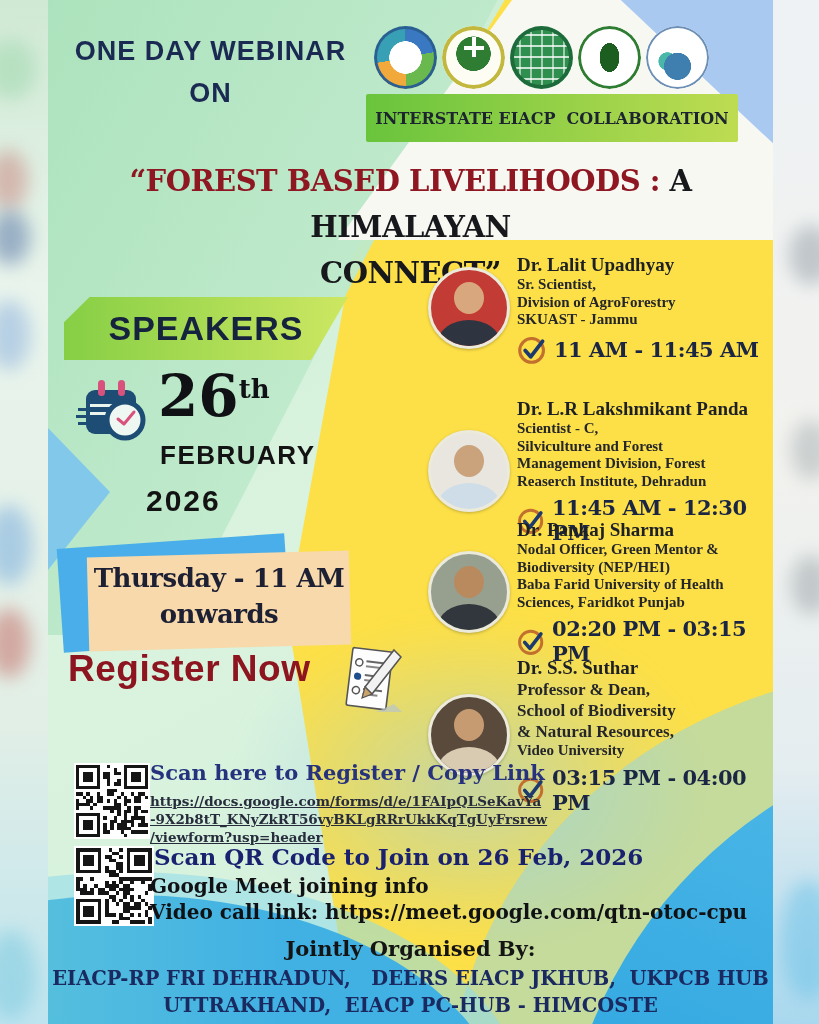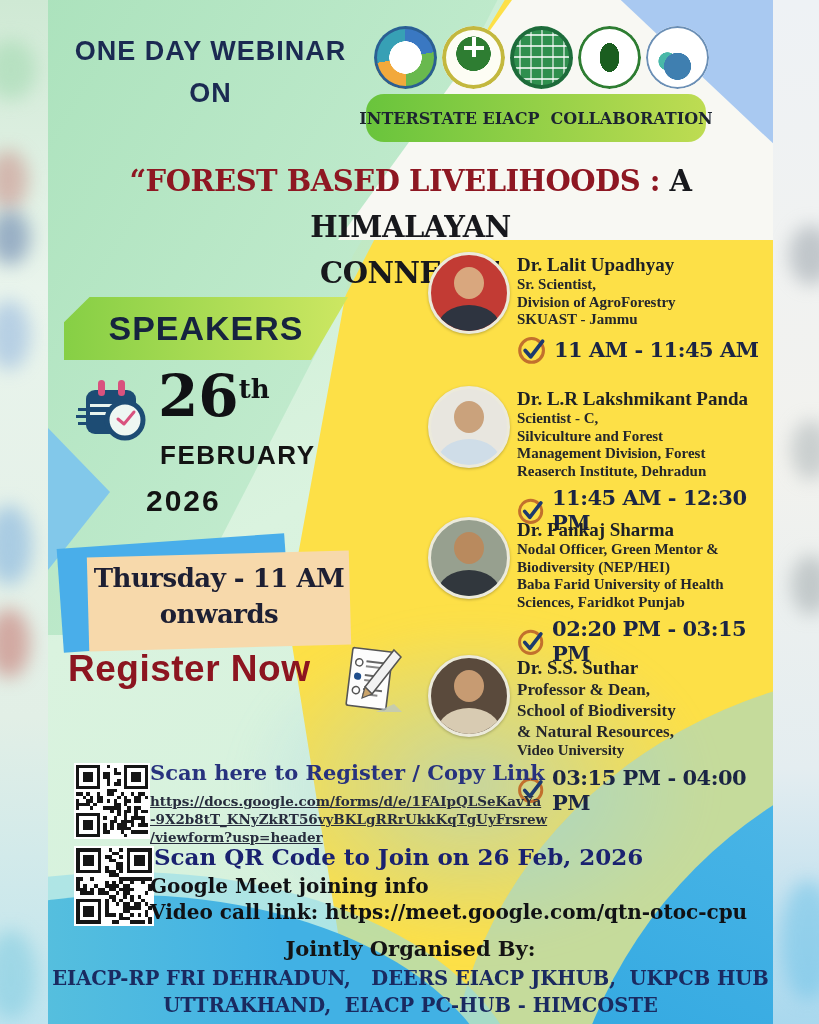--- a/index.html
+++ b/index.html
@@ -47,21 +47,21 @@
          radial-gradient(circle at 50% 44%,#2e7d32 0 36%,transparent 37%),#fdfdf4;
          box-shadow:inset 0 0 0 4px #c3b83e;}
   .logo3{background:repeating-linear-gradient(0deg,transparent 0 9px,rgba(255,255,255,.75) 9px 11px),
          repeating-linear-gradient(90deg,transparent 0 9px,rgba(255,255,255,.55) 9px 11px),#2f8f4e;
          box-shadow:inset 0 0 0 4px #1d6b3a;}
   .logo4{background:radial-gradient(ellipse 26% 38% at 50% 50%,#1b5e20 0 60%,transparent 61%),#fff;
          box-shadow:inset 0 0 0 3px #2e7d32;}
   .logo5{background:radial-gradient(circle at 50% 64%,#3f7fb0 0 26%,transparent 27%),
          radial-gradient(circle at 34% 56%,#49b8a8 0 16%,transparent 17%),#fff;
          box-shadow:inset 0 0 0 2px #6b8fb5;}
-  .pill{position:absolute;left:318px;top:94px;width:340px;height:48px;border-radius:18px;
+  .pill{position:absolute;left:318px;top:94px;width:372px;height:48px;border-radius:2px;
         background:linear-gradient(90deg,#69c43c,#bedc52);display:flex;align-items:center;justify-content:center;
         font-family:"DejaVu Serif",serif;font-weight:bold;font-size:16px;color:#1c2430;white-space:pre;}
 
   
   .main-title{position:absolute;left:8px;right:8px;top:158px;text-align:center;
         font-family:"DejaVu Serif",serif;font-weight:bold;font-size:29px;line-height:46px;letter-spacing:-.5px;}
   .main-title .red{color:#8e1722;}
   .main-title .dark{color:#17181c;}
 
   
@@ -76,21 +76,21 @@
   .date-month{position:absolute;left:112px;top:440px;font-size:26px;font-weight:800;letter-spacing:1.5px;color:#131313;}
   .date-year{position:absolute;left:98px;top:484px;font-size:30px;font-weight:800;letter-spacing:2px;color:#131313;}
   .thu-blue{position:absolute;left:12px;top:541px;width:228px;height:104px;background:#49aeea;transform:rotate(-4deg);}
   .thu-peach{position:absolute;left:40px;top:554px;width:262px;height:94px;background:#f7d9ab;transform:rotate(-1.5deg);}
   .thu-text{position:absolute;left:42px;top:560px;width:258px;text-align:center;
         font-family:"DejaVu Serif",serif;font-weight:bold;font-size:26px;line-height:36px;color:#1d1f33;letter-spacing:-.5px;}
   .register-now{position:absolute;left:20px;top:648px;font-size:37px;font-weight:800;color:#8c1520;letter-spacing:.5px;}
   .reg-icon{position:absolute;left:288px;top:642px;}
 
   
-  .speaker{position:absolute;left:380px;width:348px;display:flex;gap:7px;}
+  .speaker{position:absolute;left:380px;width:348px;display:flex;gap:7px;align-items:center;}
   .avatar{flex:0 0 auto;width:76px;height:76px;border-radius:50%;position:relative;overflow:hidden;
         border:3px solid #eceadb;box-shadow:0 1px 3px rgba(0,0,0,.25);}
   .avatar .body{position:absolute;left:50%;bottom:-18px;transform:translateX(-50%);width:62px;height:44px;border-radius:50% 50% 0 0;}
   .avatar .head{position:absolute;left:50%;top:12px;transform:translateX(-50%);width:30px;height:32px;border-radius:50%;}
   .sp-text{padding-top:2px;}
   .sp-name{font-family:"Liberation Serif",serif;font-weight:bold;font-size:19px;color:#1d2026;line-height:22px;}
   .sp-line{font-family:"Liberation Serif",serif;font-weight:bold;font-size:15px;color:#24262b;line-height:17.5px;}
   .sp-time{display:flex;align-items:center;gap:6px;margin-top:5px;
         font-family:"DejaVu Serif",serif;font-weight:bold;font-size:21px;color:#1b2544;letter-spacing:-.5px;}
 
@@ -221,21 +221,21 @@
         <div class="sp-time">
           <svg width="31" height="31" viewBox="0 0 34 34">
             <circle cx="16" cy="18" r="13" fill="none" stroke="#c2702d" stroke-width="3.4"></circle>
             <path d="M9 18 l6 7 l13 -17" stroke="#1d3a6e" stroke-width="4.2" fill="none" stroke-linecap="round" stroke-linejoin="round"></path>
           </svg>
           <span>11 AM - 11:45 AM</span>
         </div>
       </div>
     </div>
 
-    <div class="speaker" style="top:386px;">
+    <div class="speaker" style="top:396px;">
       <div class="avatar" style="background:#e8e6df;">
         <div class="head" style="background:#caa27c;"></div>
           <div class="body" style="background:#cfdde8;"></div>
       </div>
       <div class="sp-text">
         <div class="sp-name">Dr. L.R Lakshmikant Panda</div>
         <div class="sp-line">Scientist - C,</div>
         <div class="sp-line">Silviculture and Forest</div>
         <div class="sp-line">Management Division, Forest</div>
         <div class="sp-line">Reaserch Institute, Dehradun</div>

